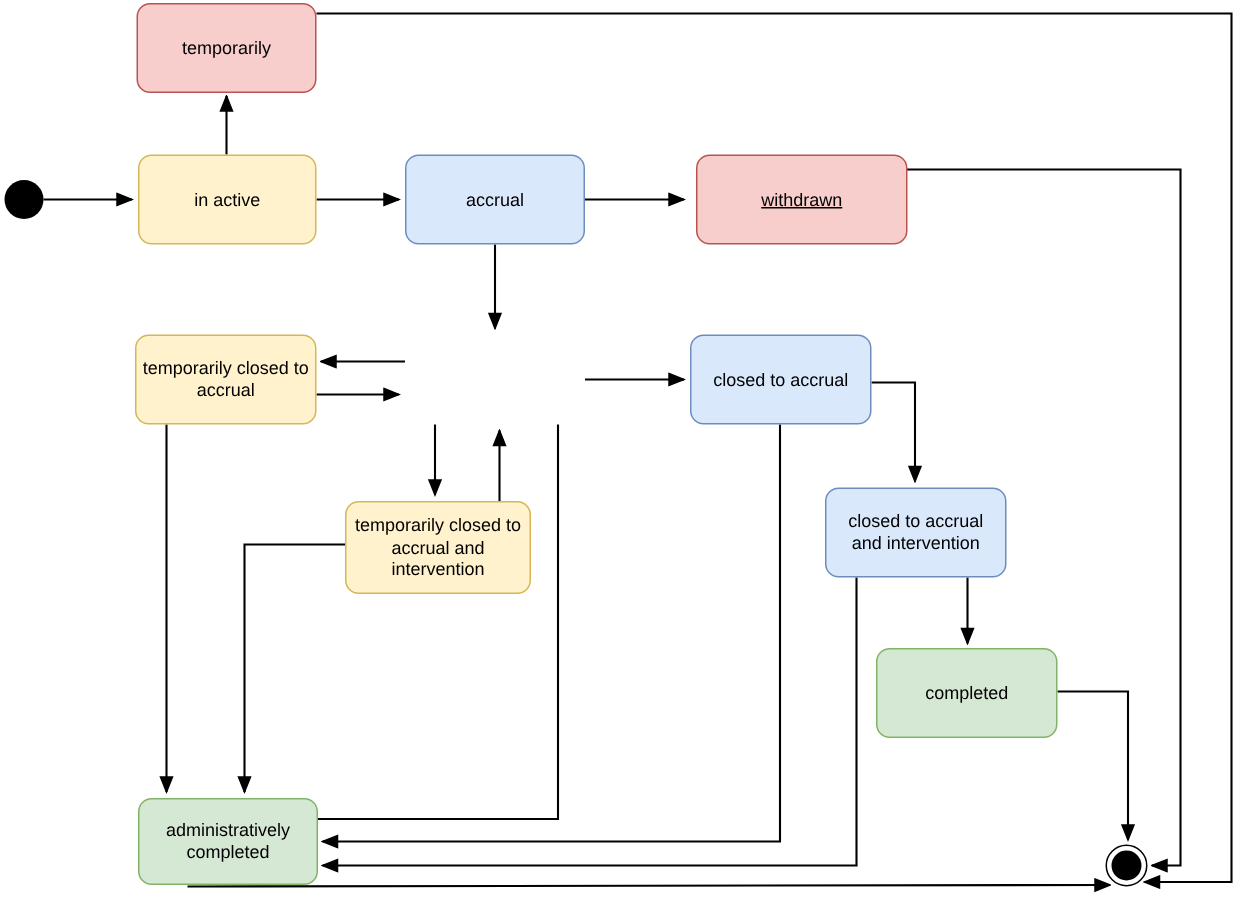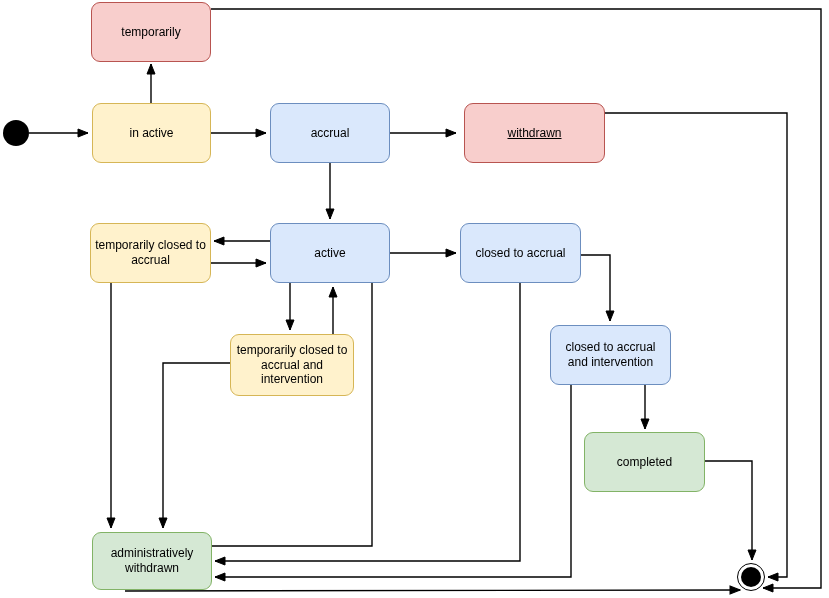--- a/index.html
+++ b/index.html
@@ -79,27 +79,26 @@
       <path d="M581,113 L787,113 L787,577 L768,577" fill="none" stroke="#000000" stroke-width="1.4" marker-end="url(#arrowhead)"></path>
       <path d="M211,9 L821,9 L821,588 L763,588" fill="none" stroke="#000000" stroke-width="1.4" marker-end="url(#arrowhead)"></path>
       <path d="M125,591 L740,590" fill="none" stroke="#000000" stroke-width="1.4" marker-end="url(#arrowhead)"></path>
     </svg>
 <div class="node" style="left: 91px; top: 2px; width: 120px; height: 60px; background: rgb(248, 206, 204); border-color: rgb(184, 84, 80);">temporarily</div>
     <div class="node" style="left: 92px; top: 103px; width: 119px; height: 60px; background: rgb(255, 242, 204); border-color: rgb(214, 182, 86);">in active</div>
     <div class="node" style="left: 270px; top: 103px; width: 120px; height: 60px; background: rgb(218, 232, 252); border-color: rgb(108, 142, 191);">accrual</div>
     <div class="node" style="left: 464px; top: 103px; width: 141px; height: 60px; background: rgb(248, 206, 204); border-color: rgb(184, 84, 80); text-decoration: underline;">withdrawn</div>
     <div class="node" style="left: 90px; top: 223px; width: 121px; height: 60px; background: rgb(255, 242, 204); border-color: rgb(214, 182, 86);">temporarily closed to
 accrual</div>
-    <div class="node" style="left: 270px; top: 223px; width: 120px; height: 60px; background: rgb(218, 232, 252); border-color: rgb(108, 142, 191);">active</div>
     <div class="node" style="left: 460px; top: 223px; width: 121px; height: 60px; background: rgb(218, 232, 252); border-color: rgb(108, 142, 191);">closed to accrual</div>
     <div class="node" style="left: 230px; top: 334px; width: 124px; height: 62px; background: rgb(255, 242, 204); border-color: rgb(214, 182, 86);">temporarily closed to
 accrual and
 intervention</div>
     <div class="node" style="left: 550px; top: 325px; width: 121px; height: 60px; background: rgb(218, 232, 252); border-color: rgb(108, 142, 191);">closed to accrual
 and intervention</div>
     <div class="node" style="left: 584px; top: 432px; width: 121px; height: 60px; background: rgb(213, 232, 212); border-color: rgb(130, 179, 102);">completed</div>
     <div class="node" style="left: 92px; top: 532px; width: 120px; height: 58px; background: rgb(213, 232, 212); border-color: rgb(130, 179, 102);">administratively
-withdrawn</div>
+completed</div>
     <div class="terminal" style="left: 3px; top: 120px; width: 26px; height: 26px; background: rgb(0, 0, 0);"></div>
     <div class="terminal" style="left: 737px; top: 563px; width: 28px; height: 28px; border: 1.5px solid rgb(0, 0, 0); background: rgb(255, 255, 255);">
       <div class="terminal-inner" style="left: 2.5px; top: 2.5px; width: 20px; height: 20px; background: rgb(0, 0, 0);"></div>
     </div>
   </div>
 
 </body></html>

